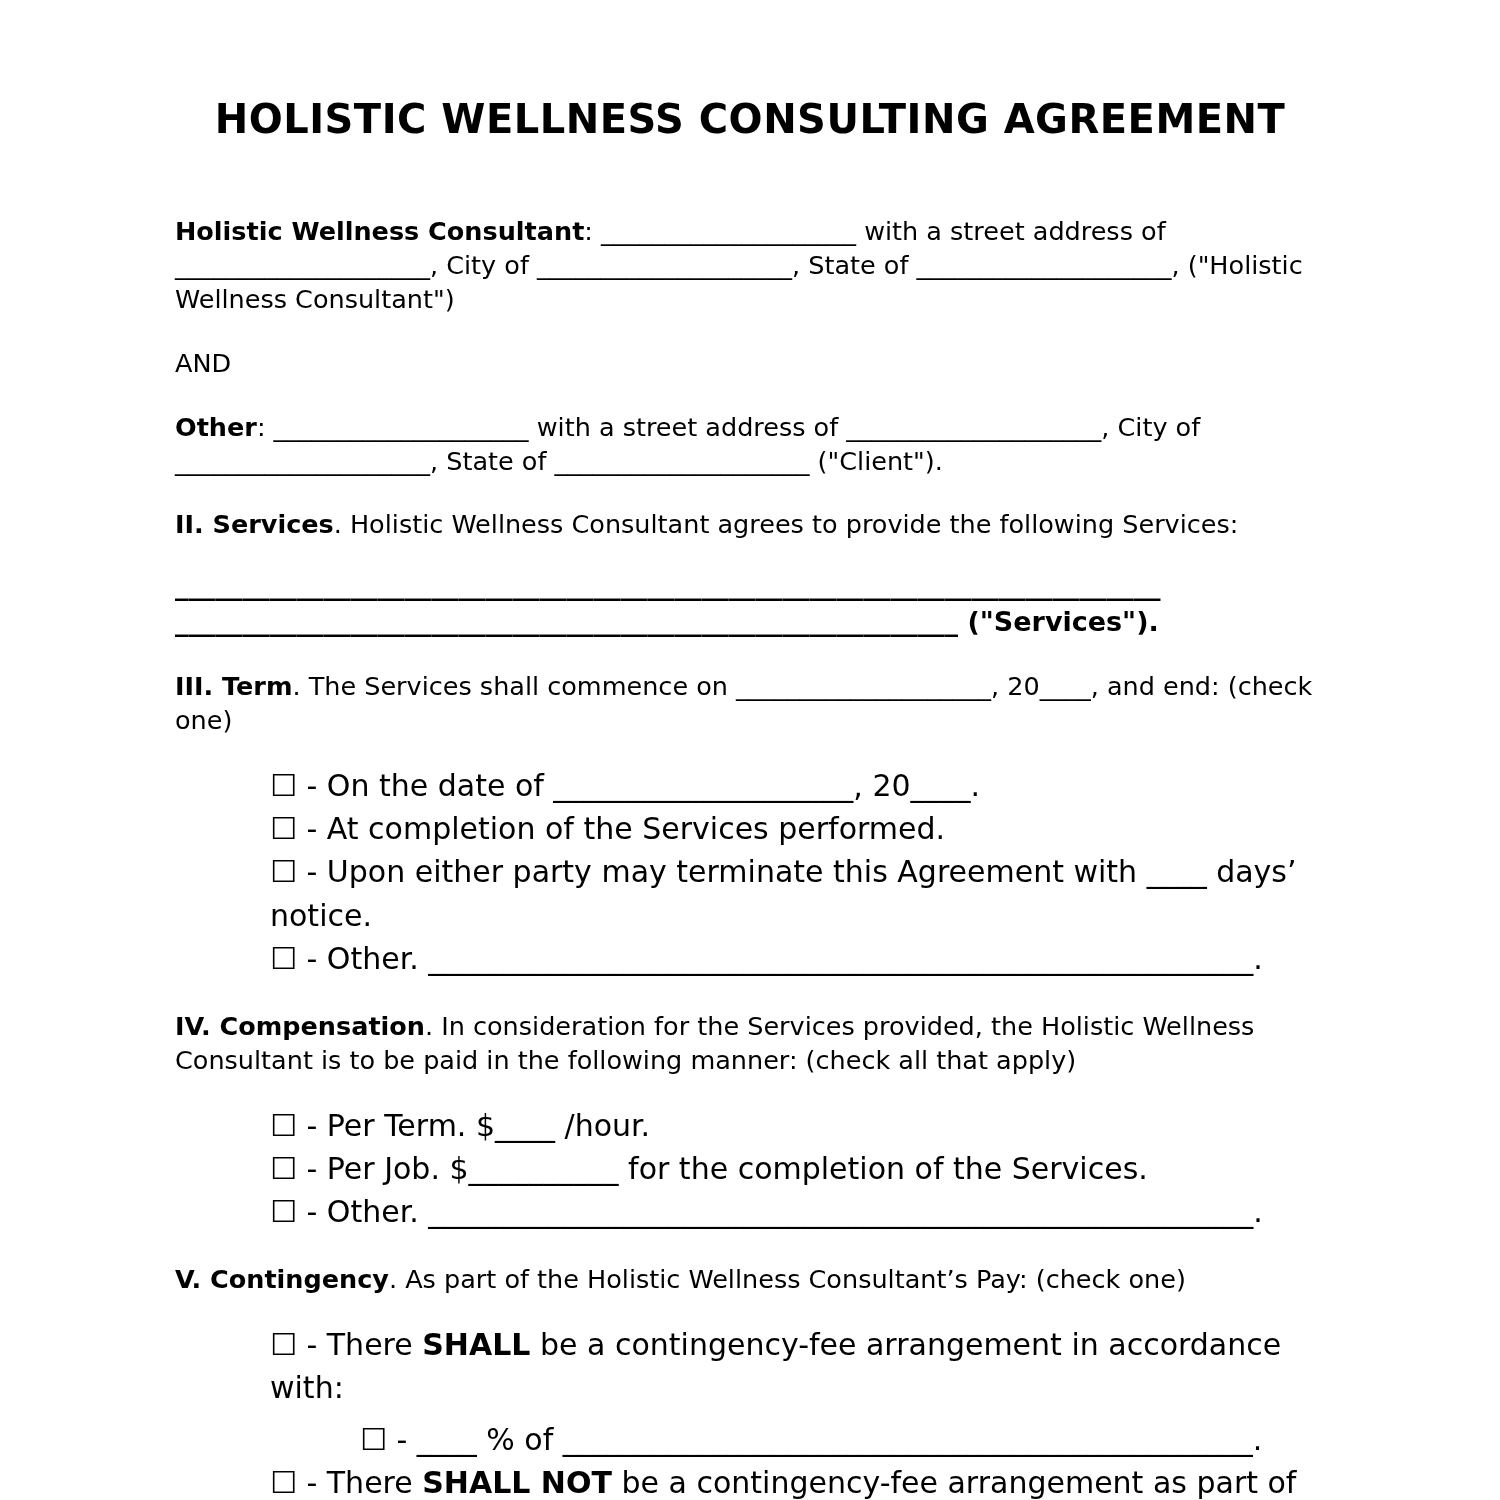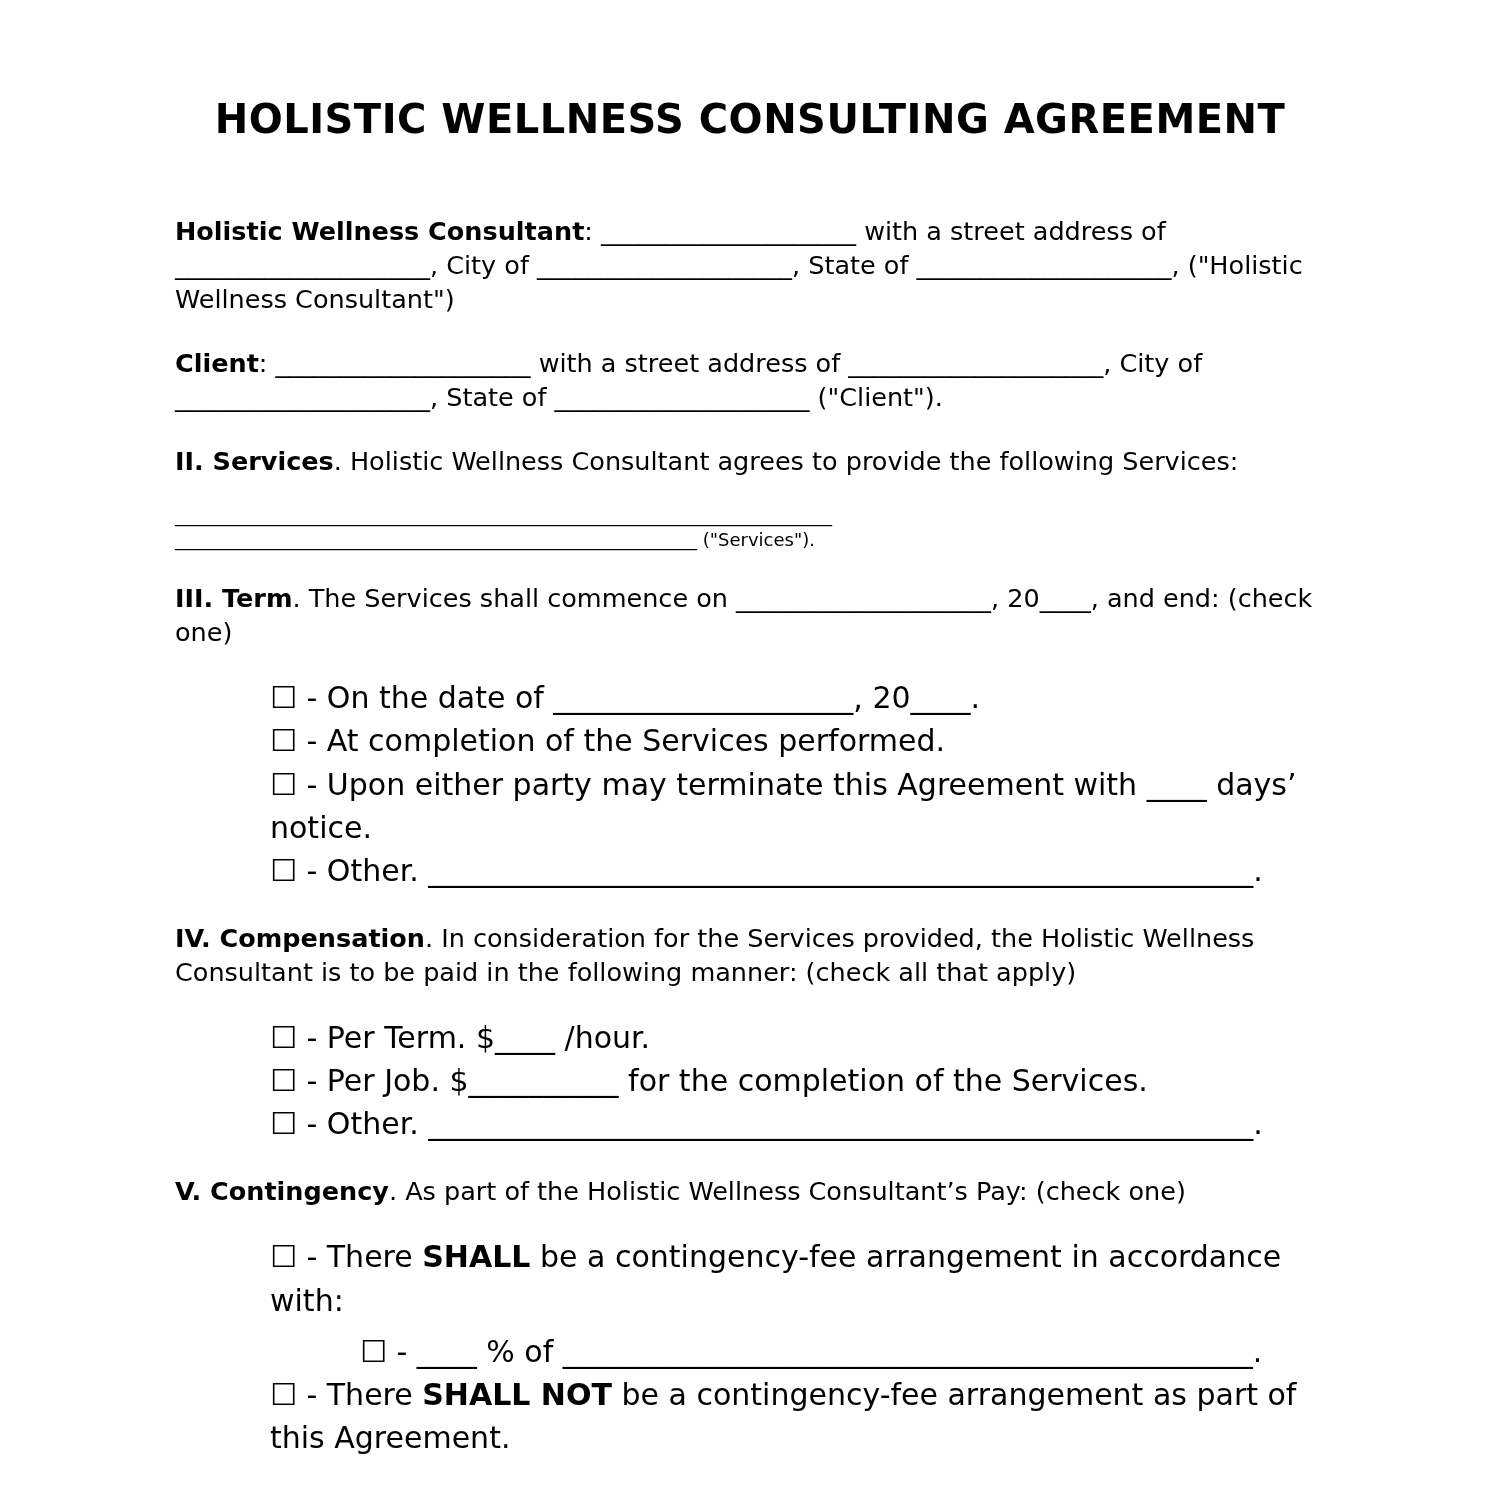--- a/index.html
+++ b/index.html
@@ -50,41 +50,43 @@
     padding-left: 95px;
   }
   .checkline.indent2 {
     padding-left: 185px;
     margin-top: 8px;
   }
   .blockgap {
     height: 30px;
   }
   .services-lines {
-    font-size: 18px;
+    font-size: 27px;
     line-height: 1.33;
     margin: 0 0 30px 0;
     word-break: break-all;
+    font-weight: bold;
   }
 </style>
 </head>
 <body>
 
 <div class="page">
 
   <h1 class="doc-title">HOLISTIC WELLNESS CONSULTING AGREEMENT</h1>
 
 
   <p class="para">
     <span class="bold">Holistic Wellness Consultant</span><span>: ____________________ with a street address of ____________________, City of ____________________, State of ____________________, ("Holistic Wellness Consultant")</span>
   </p>
 
+  <p class="para">AND</p>
 
   <p class="para">
-    <span class="bold">Client</span><span>: ____________________ with a street address of ____________________, City of ____________________, State of ____________________ ("Client").</span>
+    <span class="bold">Other</span><span>: ____________________ with a street address of ____________________, City of ____________________, State of ____________________ ("Client").</span>
   </p>
 
   <p class="para tight">
     <span class="bold">II. Services</span><span>. Holistic Wellness Consultant agrees to provide the following Services:</span>
   </p>
 
   <p class="services-lines">
     <span>_________________________________________________________________________</span><br>
     <span>__________________________________________________________</span><span> ("Services").</span>
   </p>

